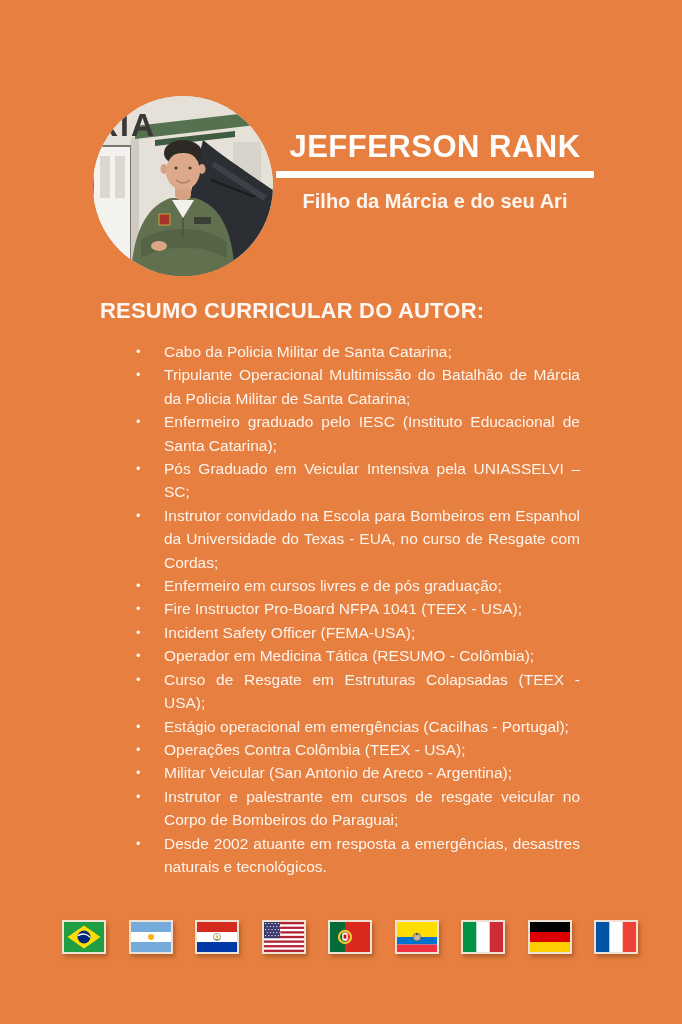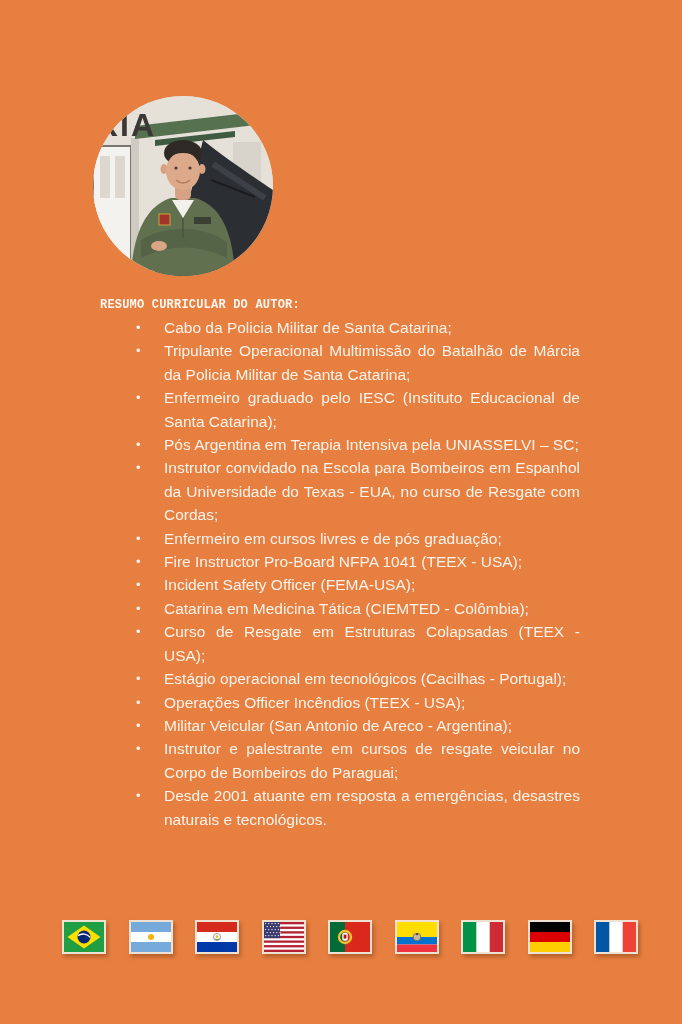--- a/index.html
+++ b/index.html
@@ -39,22 +39,22 @@
   .header-right h2{
     margin:11px 0 0 0;font-size:20px;line-height:24px;font-weight:bold;
     white-space:nowrap;color:#fdf5ee;
   }
   
   .resume{
     position:absolute;left:100px;top:298px;width:480px;
     color:#fdf3ea;
   }
   .resume h3{
-    margin:0 0 4px 0;font-size:12px;font-weight:bold;
-    letter-spacing:.2px;color:#fef7f0;font-family:Liberation Mono, monospace;
+    margin:0 0 16px 0;font-size:22px;font-weight:bold;
+    letter-spacing:.2px;color:#fef7f0;
   }
   .resume ul{
     list-style:none;margin:0;padding:0 0 0 36px;
   }
   .resume li{
     display:flex;align-items:flex-start;
     font-size:15.5px;line-height:23.4px;
   }
   .resume .bullet{
     flex:0 0 28px;font-size:13px;line-height:23.4px;
@@ -113,83 +113,88 @@
       <circle cx="83" cy="72" r="1.6" fill="#4a3b30"></circle>
       <circle cx="97" cy="72" r="1.6" fill="#4a3b30"></circle>
       <path d="M83,84 Q90,90 97,84" stroke="#b07b5e" stroke-width="1.6" fill="none"></path>
 
       <rect x="66" y="118" width="11" height="11" fill="#a3342a" stroke="#c8a33b" stroke-width="1"></rect>
       <rect x="101" y="121" width="17" height="7" fill="#3a4034"></rect>
       <path d="M90,122 L90,142" stroke="#4a573e" stroke-width="1.6"></path>
     </svg>
   </div>
 
+  <div class="header-right">
+    <h1>JEFFERSON RANK</h1>
+    <div class="underline"></div>
+    <h2>Filho da Márcia e do seu Ari</h2>
+  </div>
 
   <div class="resume">
     <h3>RESUMO CURRICULAR DO AUTOR:</h3>
     <ul>
         <li>
           <span class="bullet">•</span>
           <span class="item-text">Cabo da Policia Militar de Santa Catarina;</span>
         </li>
         <li>
           <span class="bullet">•</span>
           <span class="item-text">Tripulante Operacional Multimissão do Batalhão de Márcia da Policia Militar de Santa Catarina;</span>
         </li>
         <li>
           <span class="bullet">•</span>
           <span class="item-text">Enfermeiro graduado pelo IESC (Instituto Educacional de Santa Catarina);</span>
         </li>
         <li>
           <span class="bullet">•</span>
-          <span class="item-text">Pós Argentina em Terapia Intensiva pela UNIASSELVI – SC;</span>
+          <span class="item-text">Pós Graduado em Veicular Intensiva pela UNIASSELVI – SC;</span>
         </li>
         <li>
           <span class="bullet">•</span>
           <span class="item-text">Instrutor convidado na Escola para Bombeiros em Espanhol da Universidade do Texas - EUA, no curso de Resgate com Cordas;</span>
         </li>
         <li>
           <span class="bullet">•</span>
           <span class="item-text">Enfermeiro em cursos livres e de pós graduação;</span>
         </li>
         <li>
           <span class="bullet">•</span>
           <span class="item-text">Fire Instructor Pro-Board NFPA 1041 (TEEX - USA);</span>
         </li>
         <li>
           <span class="bullet">•</span>
           <span class="item-text">Incident Safety Officer (FEMA-USA);</span>
         </li>
         <li>
           <span class="bullet">•</span>
-          <span class="item-text">Catarina em Medicina Tática (CIEMTED - Colômbia);</span>
+          <span class="item-text">Operador em Medicina Tática (RESUMO - Colômbia);</span>
         </li>
         <li>
           <span class="bullet">•</span>
           <span class="item-text">Curso de Resgate em Estruturas Colapsadas (TEEX - USA);</span>
         </li>
         <li>
           <span class="bullet">•</span>
-          <span class="item-text">Estágio operacional em tecnológicos (Cacilhas - Portugal);</span>
-        </li>
-        <li>
-          <span class="bullet">•</span>
-          <span class="item-text">Operações Officer Incêndios (TEEX - USA);</span>
+          <span class="item-text">Estágio operacional em emergências (Cacilhas - Portugal);</span>
+        </li>
+        <li>
+          <span class="bullet">•</span>
+          <span class="item-text">Operações Contra Colômbia (TEEX - USA);</span>
         </li>
         <li>
           <span class="bullet">•</span>
           <span class="item-text">Militar Veicular (San Antonio de Areco - Argentina);</span>
         </li>
         <li>
           <span class="bullet">•</span>
           <span class="item-text">Instrutor e palestrante em cursos de resgate veicular no Corpo de Bombeiros do Paraguai;</span>
         </li>
         <li>
           <span class="bullet">•</span>
-          <span class="item-text">Desde 2001 atuante em resposta a emergências, desastres naturais e tecnológicos.</span>
+          <span class="item-text">Desde 2002 atuante em resposta a emergências, desastres naturais e tecnológicos.</span>
         </li>
       </ul>
   </div>
 
   <div class="flags">
       <div class="flag" title="Brazil">
         <svg viewBox="0 0 40 30">
           <rect width="40" height="30" fill="#1f9e43"></rect>
           <polygon points="20,3.5 36.5,15 20,26.5 3.5,15" fill="#FFDF00"></polygon>
           <circle cx="20" cy="15" r="6.5" fill="#012776"></circle>

